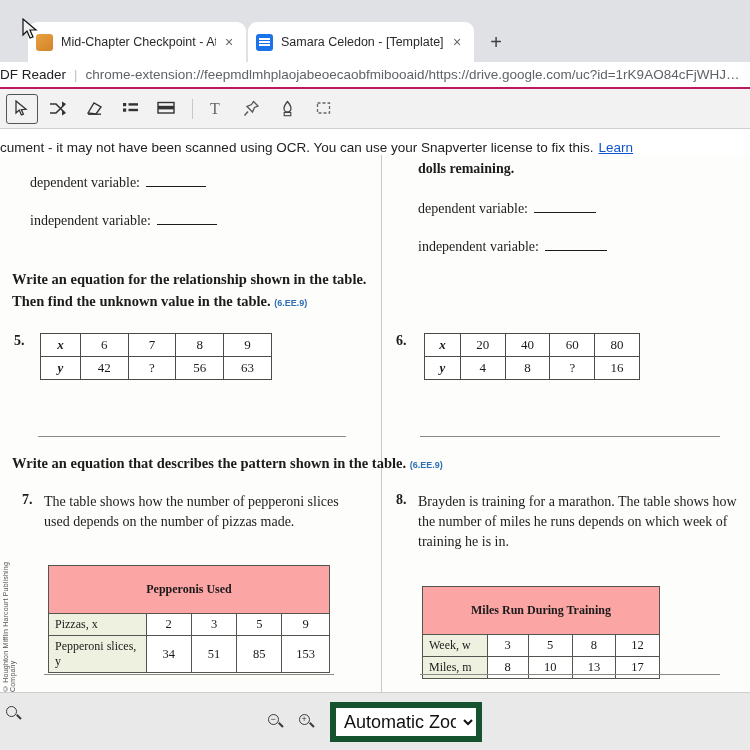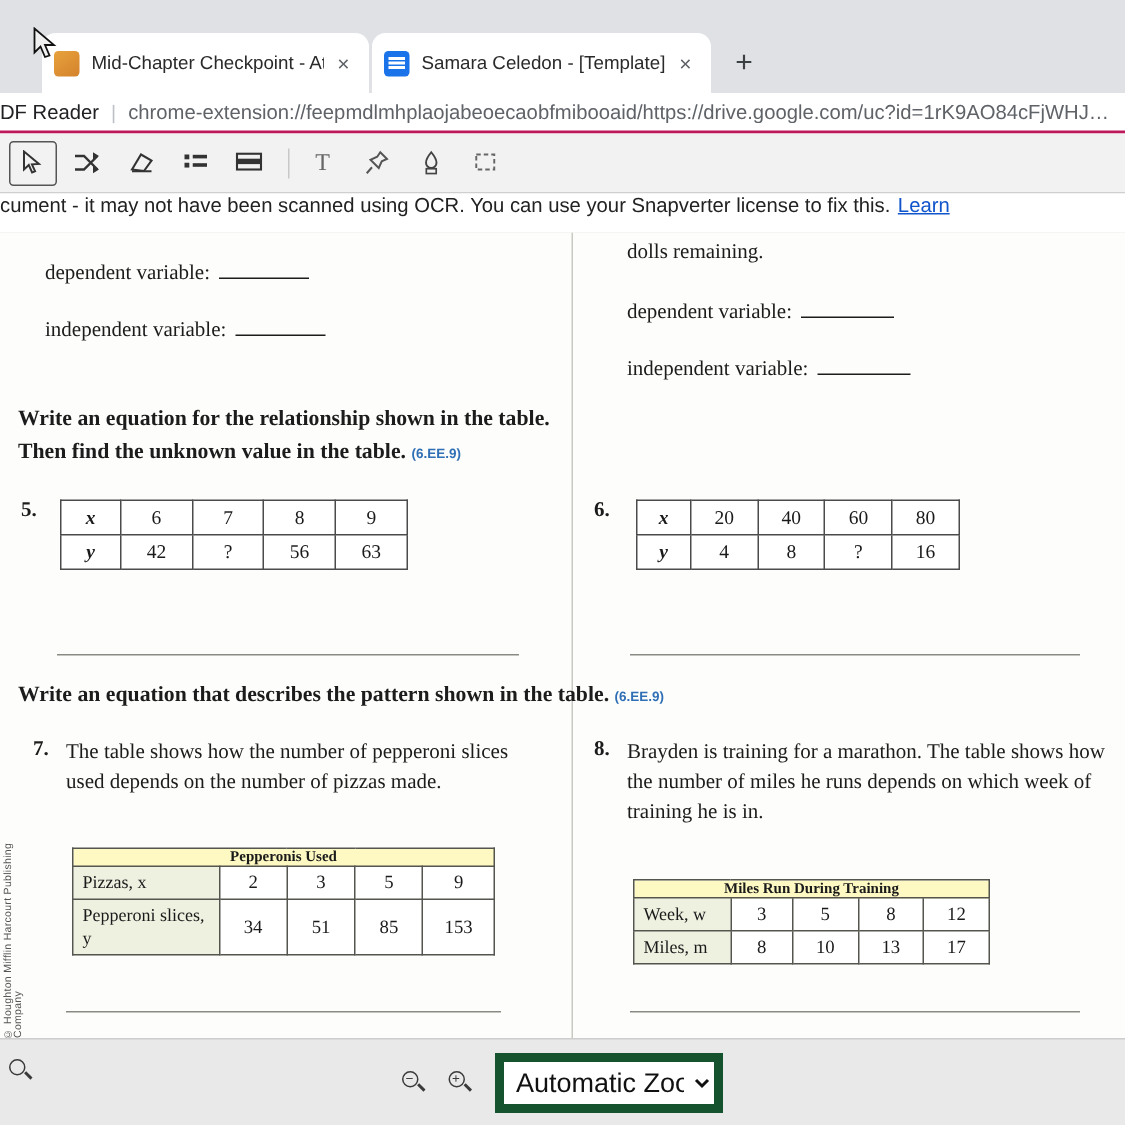--- a/index.html
+++ b/index.html
@@ -176,21 +176,21 @@
 
   
   .ocr-bar {
     position: absolute;
     top: 129px; left: 0;
     width: 750px;
     height: 26px;
     background: #ffffff;
     border-bottom: 1px solid #dcdcdc;
     display: flex;
-    align-items: flex-start;
+    align-items: flex-end;
     font-size: 13.5px;
     color: #222;
     white-space: nowrap;
     overflow: hidden;
   }
   .ocr-bar .link {
     color: #1155cc;
     text-decoration: underline;
     margin-left: 5px;
   }
@@ -263,24 +263,24 @@
     background: #ffffff;
   }
   table.gtab td {
     border: 1px solid #55554f;
     font-size: 12.5px;
     color: #1a1a1a;
     padding: 3px 6px;
     text-align: center;
   }
   table.gtab td.title {
-    background: #fef9c3;
+    background: #fca5a5;
     font-weight: bold;
-    font-size: 10px;
-    padding: 0 0;
+    font-size: 12px;
+    padding: 16px 0;
   }
   table.gtab td.rowlabel {
     background: #eef1e0;
     text-align: left;
     padding-left: 6px;
     font-size: 12px;
   }
   .sidenote {
     position: absolute;
     left: 2px;
@@ -467,21 +467,21 @@
 
     <div class="sidenote">© Houghton Mifflin Harcourt Publishing Company</div>
 
     <div class="ws-text" style="left:30px; top:20px; font-size:14px;">
       <span>dependent variable:</span><span class="blank-line" style="width:60px; margin-left:6px;"></span>
     </div>
     <div class="ws-text" style="left:30px; top:58px; font-size:14px;">
       <span>independent variable:</span><span class="blank-line" style="width:60px; margin-left:6px;"></span>
     </div>
 
-    <div class="ws-text" style="left:418px; top:6px; font-size:14px;">dolls remaining.</div>
+    <div class="ws-text" style="left:418px; top:6px; font-size:14px;font-weight:bold;">dolls remaining.</div>
     <div class="ws-text" style="left:418px; top:46px; font-size:14px;">
       <span>dependent variable:</span><span class="blank-line" style="width:62px; margin-left:6px;"></span>
     </div>
     <div class="ws-text" style="left:418px; top:84px; font-size:14px;">
       <span>independent variable:</span><span class="blank-line" style="width:62px; margin-left:6px;"></span>
     </div>
 
     <div class="ws-text bold" style="left:12px; top:116px; font-size:14.5px;">Write an equation for the relationship shown in the table.</div>
     <div class="ws-text bold" style="left:12px; top:138px; font-size:14.5px;">
       <span>Then find the unknown value in the table.</span>

